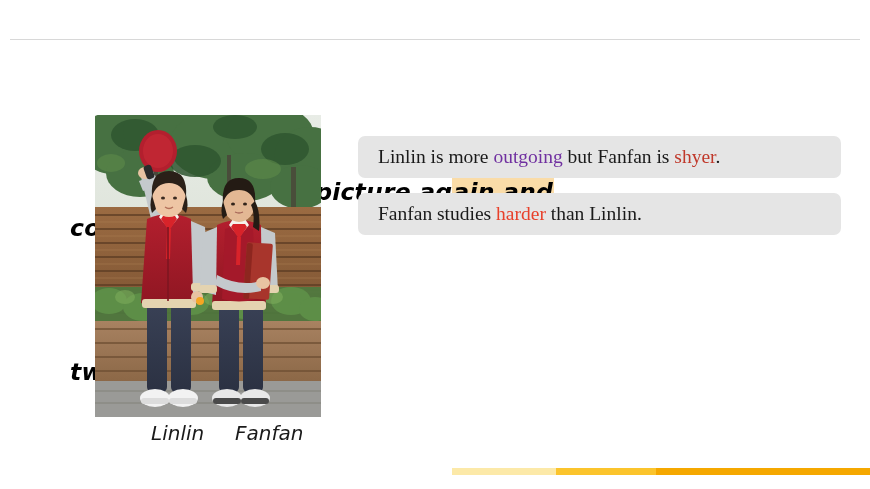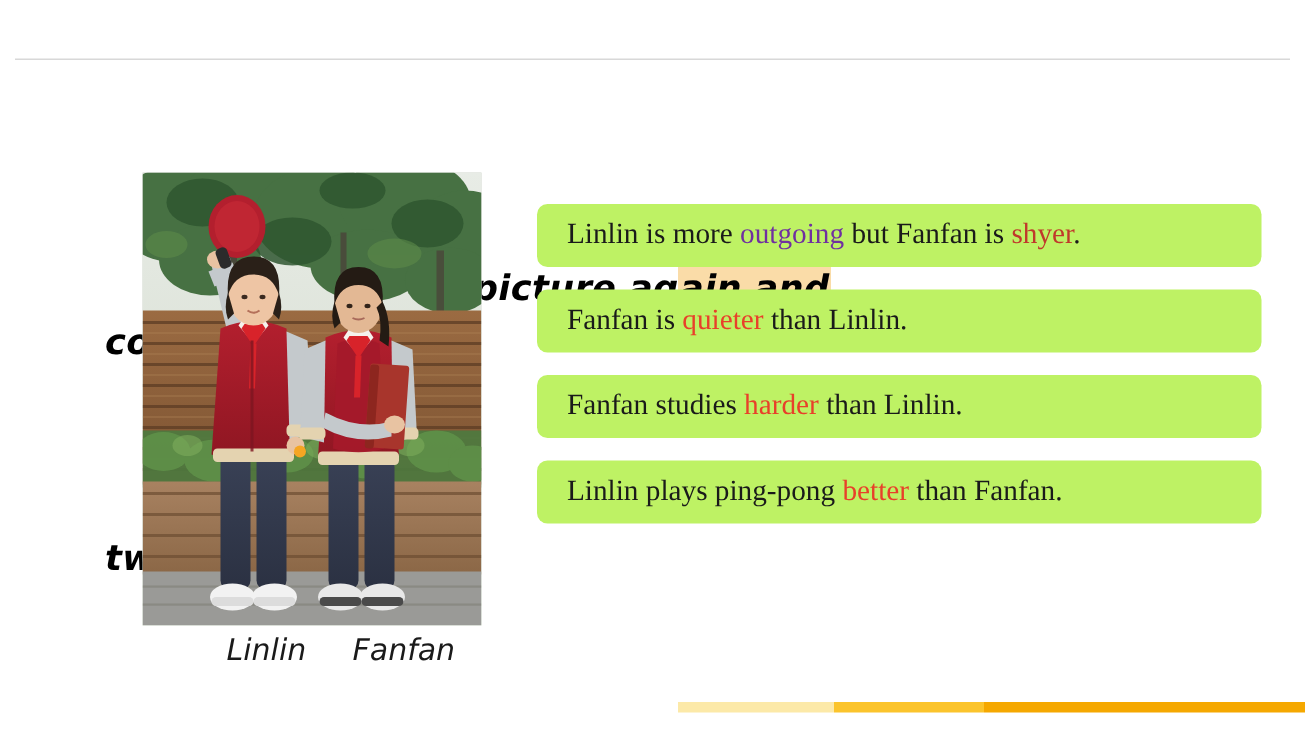--- a/index.html
+++ b/index.html
@@ -93,21 +93,21 @@
     position: absolute;
     left: 358px;
     top: 136px;
     width: 483px;
   }
   .card {
     position: relative;
     width: 483px;
     height: 42px;
     margin-bottom: 15px;
-    background: #bef264;
+    background: #e5e5e5;
     border-radius: 7px;
     box-sizing: border-box;
   }
   .card:last-child { margin-bottom: 0; }
   .card-text {
     position: absolute;
     left: 20px;
     top: 0;
     right: 12px;
     height: 42px;
@@ -349,27 +349,21 @@
   <div class="captions">
     <span class="caption-name caption-linlin">Linlin</span>
     <span class="caption-name caption-fanfan">Fanfan</span>
   </div>
 
   <div class="cards">
     <div class="card">
       <div class="card-text"><span>Linlin is more </span><span class="kw-purple">outgoing</span><span> but Fanfan is </span><span class="kw-brick">shyer</span><span>.</span></div>
     </div>
     <div class="card">
-      <div class="card-text"><span>Fanfan is </span><span class="kw-red">quieter</span><span> than Linlin.</span></div>
-    </div>
-    <div class="card">
       <div class="card-text"><span>Fanfan studies </span><span class="kw-red">harder</span><span> than Linlin.</span></div>
-    </div>
-    <div class="card">
-      <div class="card-text"><span>Linlin plays ping-pong </span><span class="kw-red">better</span><span> than Fanfan.</span></div>
     </div>
   </div>
 
   <div class="bottom-bar">
     <div class="bar-seg bar-seg-1"></div>
     <div class="bar-seg bar-seg-2"></div>
     <div class="bar-seg bar-seg-3"></div>
   </div>
 
 </div>

